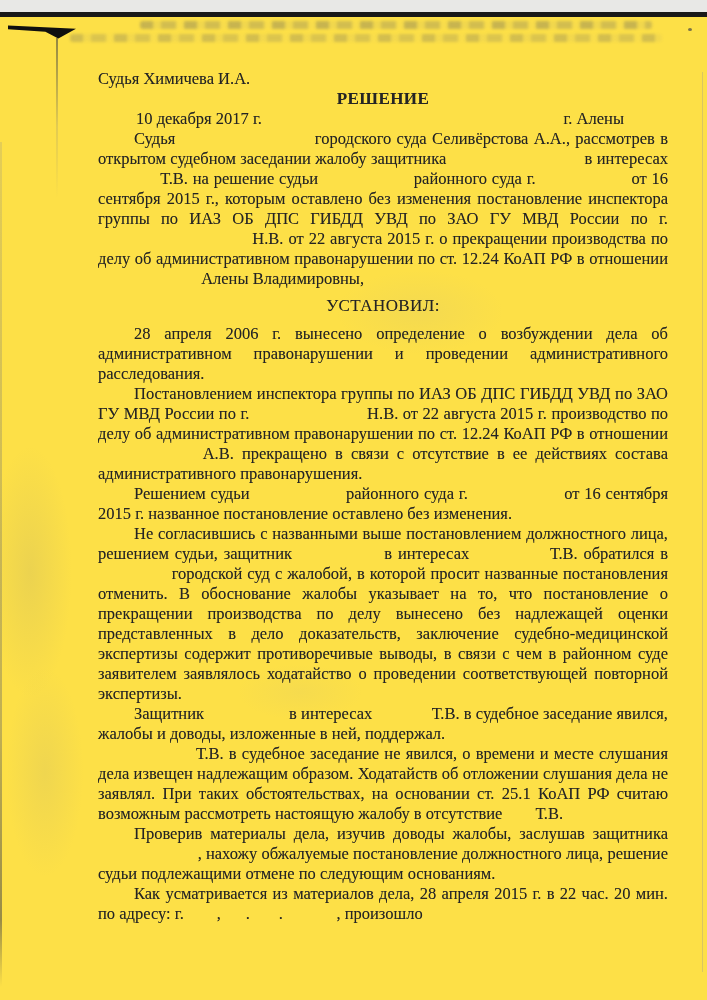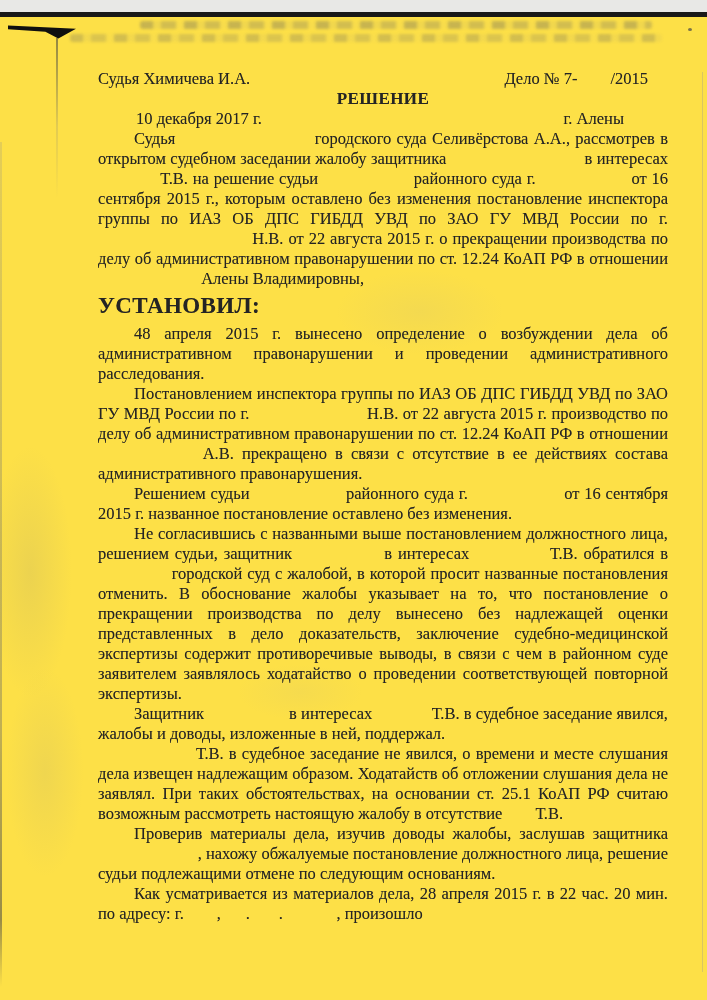--- a/index.html
+++ b/index.html
@@ -59,56 +59,55 @@
   
   .content {
     position: absolute; left: 98px; right: 39px; top: 57px;
     font-size: 16.5px; line-height: 20px;
     text-shadow: 0 0 .6px rgba(40,40,40,.35);
   }
   .header-row { display: flex; justify-content: space-between; padding-right: 20px; }
   .doc-title { text-align: center; font-weight: bold; font-size: 17px; letter-spacing: .4px; }
   .dateline-row { display: flex; justify-content: space-between; padding-left: 38px; padding-right: 44px; }
   .para { margin: 0; text-align: justify; text-indent: 36px; }
-  .section-heading { text-align: left; font-weight: bold; font-size: 23px; letter-spacing: .4px; margin: 7px 0 8px; }
+  .section-heading { text-align: center; font-weight: normal; font-size: 17px; letter-spacing: .4px; margin: 7px 0 8px; }
 </style>
 </head>
 <body>
 
 <div class="page">
 
   <div class="scan-top-bar"></div>
   <div class="ghost-row row1"></div>
   <div class="ghost-row row2"></div>
   <div class="top-right-dot"></div>
   <div class="corner-fold"></div>
   <div class="crease-line"></div>
   <div class="left-edge-line"></div>
   <div class="right-edge-line"></div>
   <div class="bottom-scan-line"></div>
 
   <div class="content">
 
     <div class="header-row">
       <span>Судья Химичева И.А.</span>
-      <span>Дело № 7-&nbsp;&nbsp;&nbsp;&nbsp;&nbsp;&nbsp;&nbsp;&nbsp;/2015</span>
     </div>
 
     <div class="doc-title">РЕШЕНИЕ</div>
 
     <div class="dateline-row">
       <span>10 декабря 2017 г.</span>
       <span>г. Алены</span>
     </div>
 
     <p class="para">Судья &nbsp;&nbsp;&nbsp;&nbsp;&nbsp;&nbsp;&nbsp;&nbsp;&nbsp;&nbsp;&nbsp;&nbsp;&nbsp;&nbsp;&nbsp;&nbsp;&nbsp;&nbsp;&nbsp;&nbsp;&nbsp;&nbsp;&nbsp;&nbsp; городского суда Селивёрстова А.А., рассмотрев в открытом судебном заседании жалобу защитника &nbsp;&nbsp;&nbsp;&nbsp;&nbsp;&nbsp;&nbsp;&nbsp;&nbsp;&nbsp;&nbsp;&nbsp;&nbsp;&nbsp;&nbsp;&nbsp;&nbsp;&nbsp;&nbsp;&nbsp;&nbsp;&nbsp;&nbsp;&nbsp;&nbsp;&nbsp;&nbsp;&nbsp;&nbsp;&nbsp; в интересах &nbsp;&nbsp;&nbsp;&nbsp;&nbsp;&nbsp;&nbsp;&nbsp;&nbsp;&nbsp;&nbsp;&nbsp; Т.В. на решение судьи &nbsp;&nbsp;&nbsp;&nbsp;&nbsp;&nbsp;&nbsp;&nbsp;&nbsp;&nbsp;&nbsp;&nbsp;&nbsp;&nbsp;&nbsp;&nbsp;&nbsp;&nbsp; районного суда г. &nbsp;&nbsp;&nbsp;&nbsp;&nbsp;&nbsp;&nbsp;&nbsp;&nbsp;&nbsp;&nbsp;&nbsp;&nbsp;&nbsp;&nbsp;&nbsp;&nbsp;&nbsp; от 16 сентября 2015 г., которым оставлено без изменения постановление инспектора группы по ИАЗ ОБ ДПС ГИБДД УВД по ЗАО ГУ МВД России по г. &nbsp;&nbsp;&nbsp;&nbsp;&nbsp;&nbsp;&nbsp;&nbsp;&nbsp;&nbsp;&nbsp;&nbsp;&nbsp;&nbsp;&nbsp;&nbsp;&nbsp;&nbsp;&nbsp;&nbsp;&nbsp;&nbsp;&nbsp;&nbsp;&nbsp;&nbsp;&nbsp;&nbsp;&nbsp;&nbsp; Н.В. от 22 августа 2015 г. о прекращении производства по делу об административном правонарушении по ст. 12.24 КоАП РФ в отношении &nbsp;&nbsp;&nbsp;&nbsp;&nbsp;&nbsp;&nbsp;&nbsp;&nbsp;&nbsp;&nbsp;&nbsp;&nbsp;&nbsp;&nbsp;&nbsp;&nbsp;&nbsp;&nbsp;&nbsp;&nbsp;&nbsp;&nbsp;&nbsp; Алены Владимировны,</p>
 
     <div class="section-heading">УСТАНОВИЛ:</div>
 
-    <p class="para">48 апреля 2015 г. вынесено определение о возбуждении дела об административном правонарушении и проведении административного расследования.</p>
+    <p class="para">28 апреля 2006 г. вынесено определение о возбуждении дела об административном правонарушении и проведении административного расследования.</p>
     <p class="para">Постановлением инспектора группы по ИАЗ ОБ ДПС ГИБДД УВД по ЗАО ГУ МВД России по г. &nbsp;&nbsp;&nbsp;&nbsp;&nbsp;&nbsp;&nbsp;&nbsp;&nbsp;&nbsp;&nbsp;&nbsp;&nbsp;&nbsp;&nbsp;&nbsp;&nbsp;&nbsp;&nbsp;&nbsp;&nbsp;&nbsp;&nbsp;&nbsp; Н.В. от 22 августа 2015 г. производство по делу об административном правонарушении по ст. 12.24 КоАП РФ в отношении &nbsp;&nbsp;&nbsp;&nbsp;&nbsp;&nbsp;&nbsp;&nbsp;&nbsp;&nbsp;&nbsp;&nbsp; А.В. прекращено в связи с отсутствие в ее действиях состава административного правонарушения.</p>
     <p class="para">Решением судьи &nbsp;&nbsp;&nbsp;&nbsp;&nbsp;&nbsp;&nbsp;&nbsp;&nbsp;&nbsp;&nbsp;&nbsp;&nbsp;&nbsp;&nbsp;&nbsp;&nbsp;&nbsp; районного суда г. &nbsp;&nbsp;&nbsp;&nbsp;&nbsp;&nbsp;&nbsp;&nbsp;&nbsp;&nbsp;&nbsp;&nbsp;&nbsp;&nbsp;&nbsp;&nbsp;&nbsp;&nbsp; от 16 сентября 2015 г. названное постановление оставлено без изменения.</p>
     <p class="para">Не согласившись с названными выше постановлением должностного лица, решением судьи, защитник &nbsp;&nbsp;&nbsp;&nbsp;&nbsp;&nbsp;&nbsp;&nbsp;&nbsp;&nbsp;&nbsp;&nbsp;&nbsp;&nbsp; в интересах &nbsp;&nbsp;&nbsp;&nbsp;&nbsp;&nbsp;&nbsp;&nbsp;&nbsp;&nbsp;&nbsp;&nbsp; Т.В. обратился в &nbsp;&nbsp;&nbsp;&nbsp;&nbsp;&nbsp;&nbsp;&nbsp;&nbsp;&nbsp;&nbsp;&nbsp;&nbsp;&nbsp; городской суд с жалобой, в которой просит названные постановления отменить. В обоснование жалобы указывает на то, что постановление о прекращении производства по делу вынесено без надлежащей оценки представленных в дело доказательств, заключение судебно-медицинской экспертизы содержит противоречивые выводы, в связи с чем в районном суде заявителем заявлялось ходатайство о проведении соответствующей повторной экспертизы.</p>
     <p class="para">Защитник &nbsp;&nbsp;&nbsp;&nbsp;&nbsp;&nbsp;&nbsp;&nbsp;&nbsp;&nbsp;&nbsp;&nbsp;&nbsp;&nbsp;&nbsp;&nbsp;&nbsp;&nbsp; в интересах &nbsp;&nbsp;&nbsp;&nbsp;&nbsp;&nbsp;&nbsp;&nbsp;&nbsp;&nbsp;&nbsp;&nbsp; Т.В. в судебное заседание явился, жалобы и доводы, изложенные в ней, поддержал.</p>
     <p class="para">&nbsp;&nbsp;&nbsp;&nbsp;&nbsp;&nbsp;&nbsp;&nbsp;&nbsp;&nbsp;&nbsp;&nbsp;Т.В. в судебное заседание не явился, о времени и месте слушания дела извещен надлежащим образом. Ходатайств об отложении слушания дела не заявлял. При таких обстоятельствах, на основании ст. 25.1 КоАП РФ считаю возможным рассмотреть настоящую жалобу в отсутствие &nbsp;&nbsp;&nbsp;&nbsp;&nbsp;&nbsp; Т.В.</p>
     <p class="para">Проверив материалы дела, изучив доводы жалобы, заслушав защитника &nbsp;&nbsp;&nbsp;&nbsp;&nbsp;&nbsp;&nbsp;&nbsp;&nbsp;&nbsp;&nbsp;&nbsp;&nbsp;&nbsp;&nbsp;&nbsp;&nbsp;&nbsp;&nbsp;&nbsp;&nbsp;&nbsp;&nbsp;&nbsp;, нахожу обжалуемые постановление должностного лица, решение судьи подлежащими отмене по следующим основаниям.</p>
     <p class="para">Как усматривается из материалов дела, 28 апреля 2015 г. в 22 час. 20 мин. по адресу: г. &nbsp;&nbsp;&nbsp;&nbsp;&nbsp;&nbsp;&nbsp;, &nbsp;&nbsp;&nbsp;&nbsp;&nbsp;. &nbsp;&nbsp;&nbsp;&nbsp;&nbsp;&nbsp;. &nbsp;&nbsp;&nbsp;&nbsp;&nbsp;&nbsp;&nbsp;&nbsp;&nbsp;&nbsp;&nbsp;&nbsp;, произошло</p>
 
   </div>
 </div>

